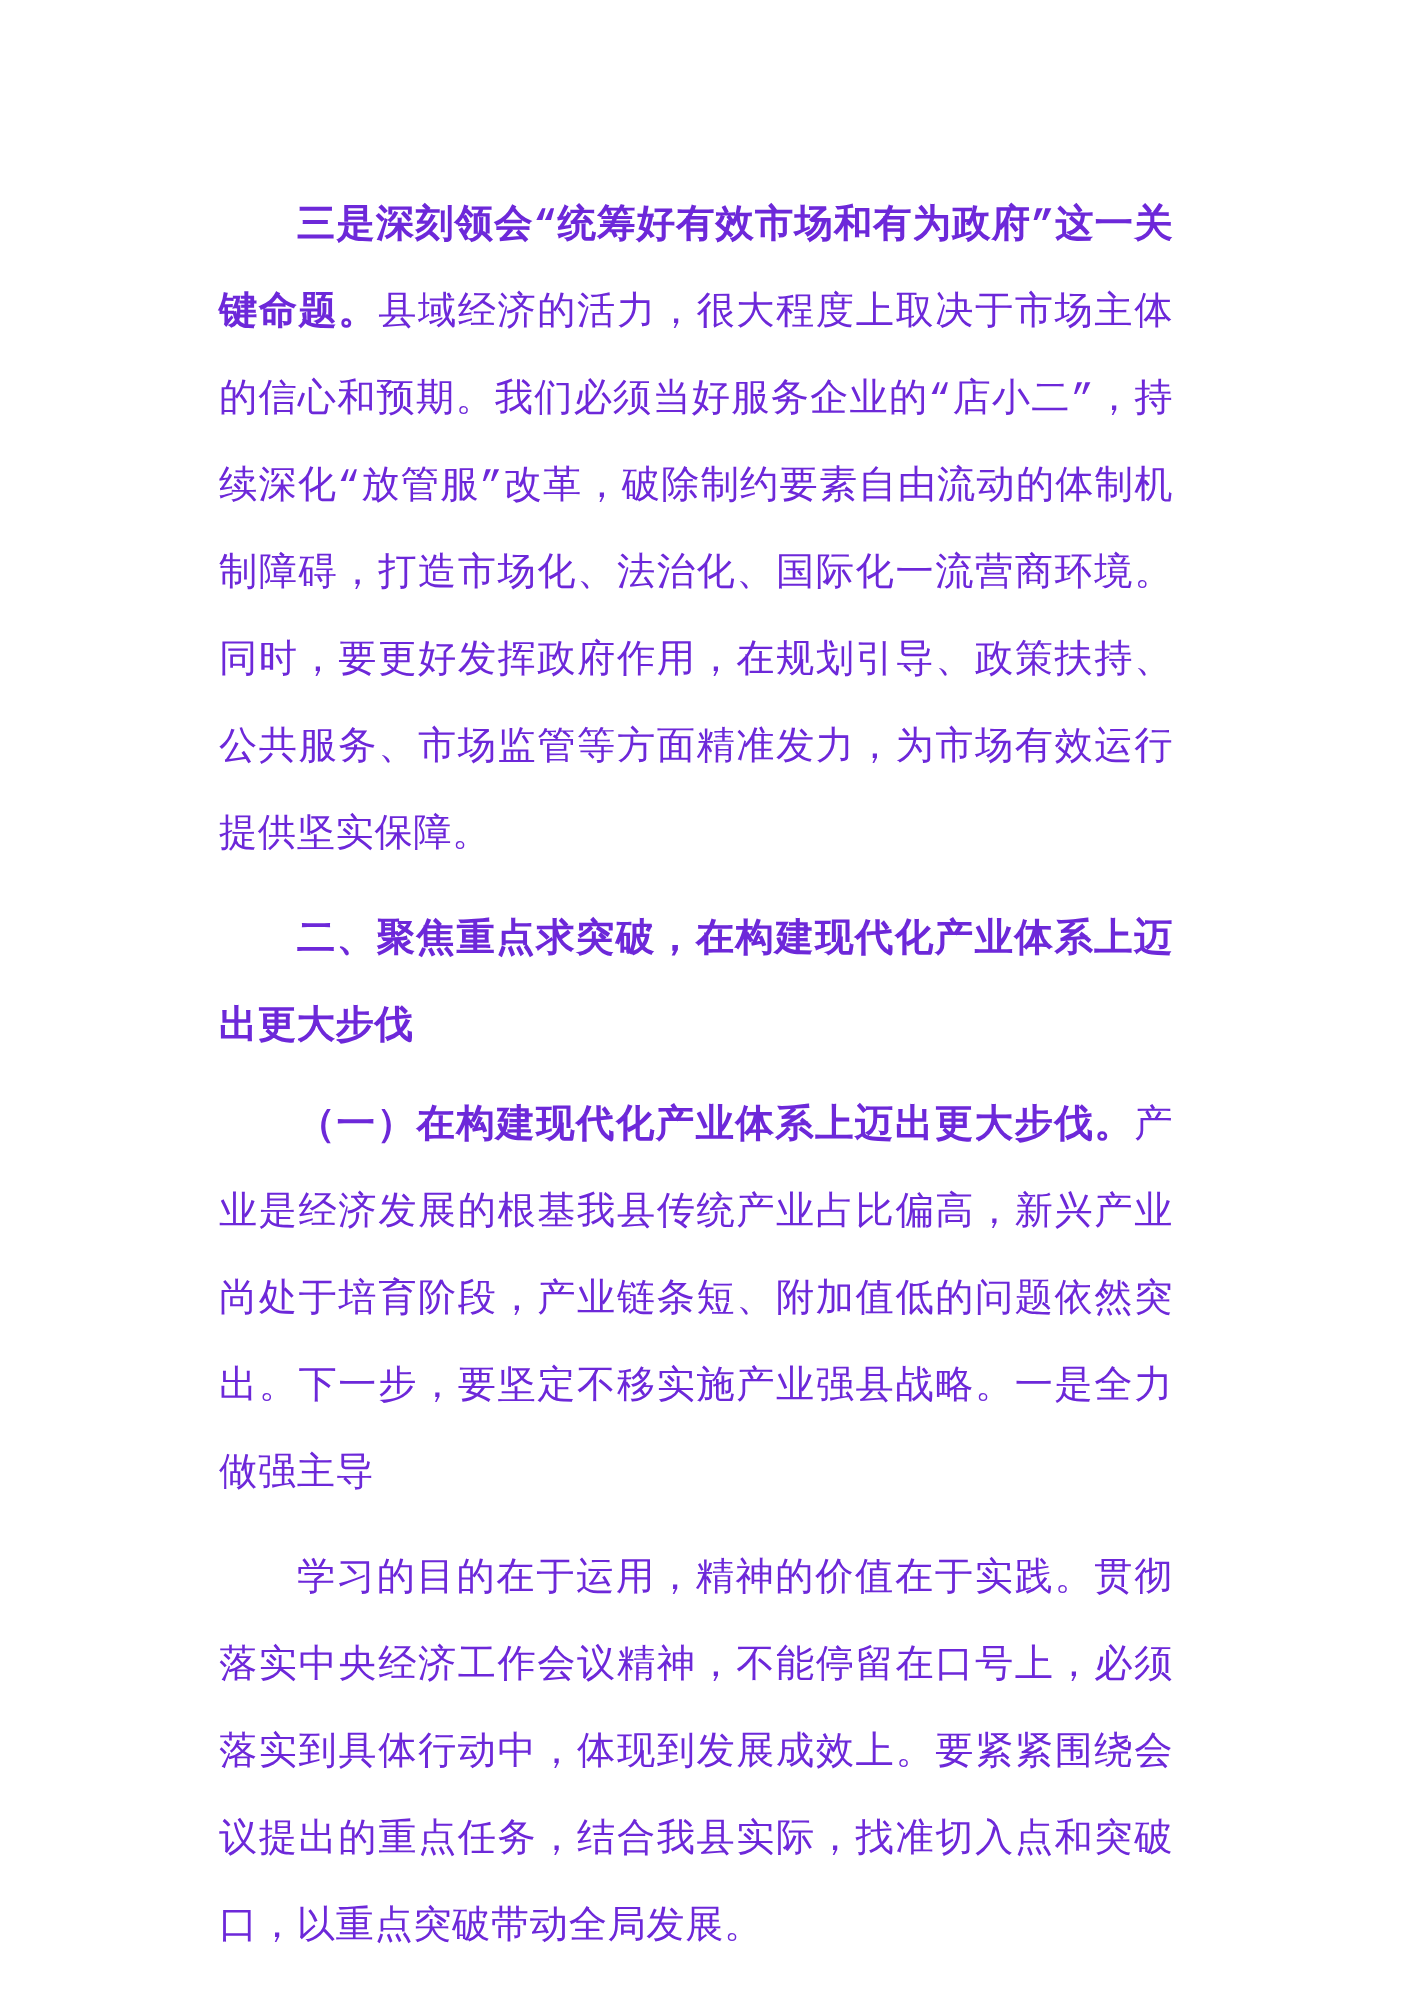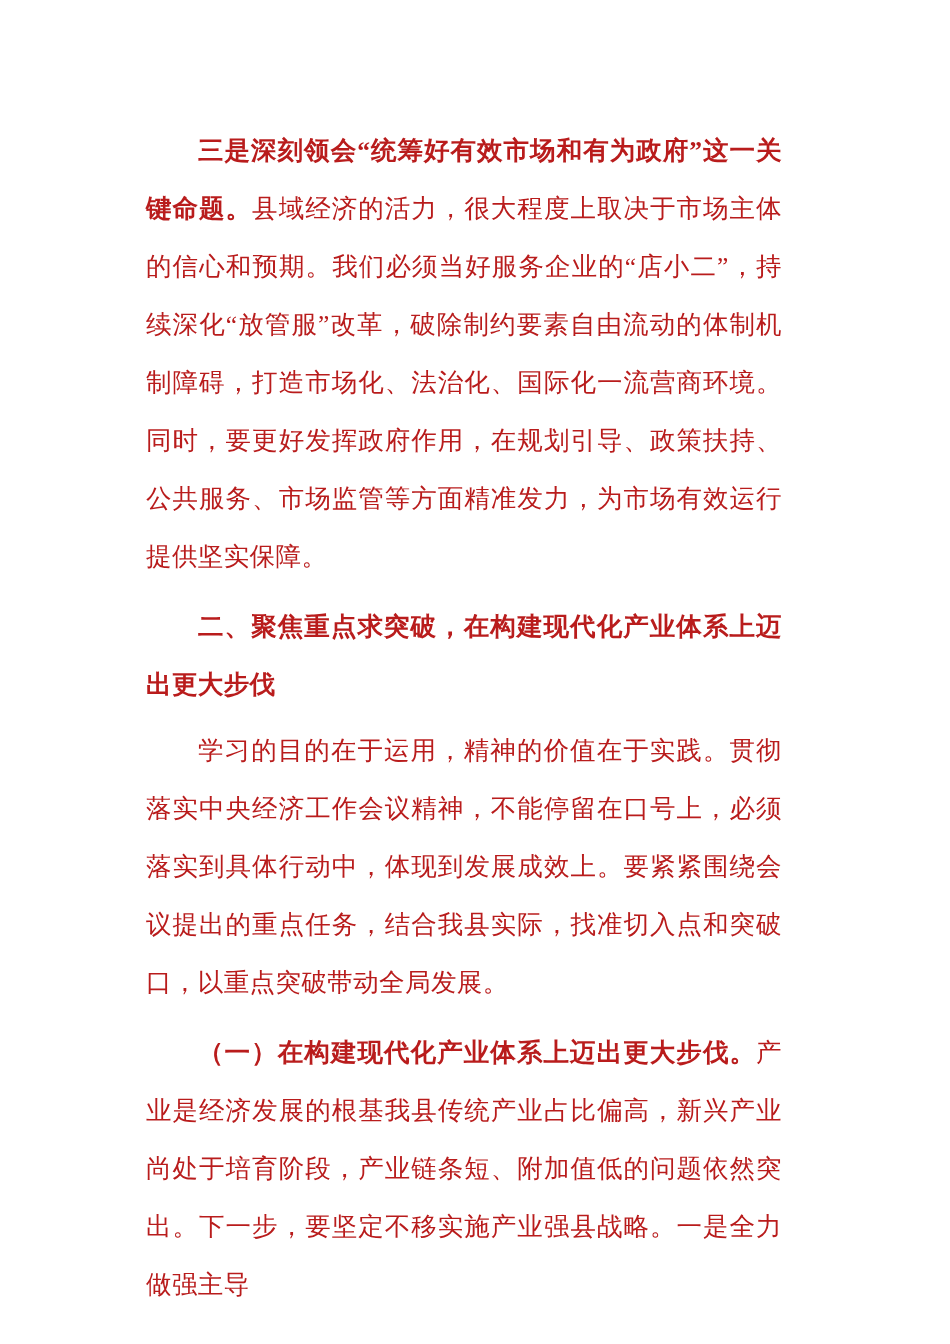--- a/index.html
+++ b/index.html
@@ -2,37 +2,37 @@
 <html><head>
   <meta charset="utf-8">
   <style>
     html, body { margin: 0; padding: 0; background: #ffffff; }
     body { width: 950px; height: 1344px; position: relative; overflow: hidden; }
     .page {
       position: absolute;
       left: 146px;
       top: 122px;
       width: 636px;
-      font-family: Liberation Serif, serif;
+      font-family: Liberation Mono, monospace;
       font-size: 25.5px;
       line-height: 58px;
-      color: #b91c1c;
+      color: #6d28d9;
       letter-spacing: 0.4px;
       text-align: justify;
     }
     .para { margin: 0; text-indent: 52px; }
     .para + .para { margin-top: 12px; }
     .heading { margin: 12px 0 8px 0; text-indent: 52px; font-weight: bold; }
     .bold { font-weight: bold; }
     .plain { font-weight: normal; }
   </style>
 </head>
 <body>
 
 <div class="page">
   <p class="para"><span class="bold">三是深刻领会“统筹好有效市场和有为政府”这一关键命题。</span><span class="plain">县域经济的活力，很大程度上取决于市场主体的信心和预期。我们必须当好服务企业的“店小二”，持续深化“放管服”改革，破除制约要素自由流动的体制机制障碍，打造市场化、法治化、国际化一流营商环境。同时，要更好发挥政府作用，在规划引导、政策扶持、公共服务、市场监管等方面精准发力，为市场有效运行提供坚实保障。</span></p>
 
   <p class="heading">二、聚焦重点求突破，在构建现代化产业体系上迈出更大步伐</p>
 
+  <p class="para"><span class="bold">（一）在构建现代化产业体系上迈出更大步伐。</span><span class="plain">产业是经济发展的根基我县传统产业占比偏高，新兴产业尚处于培育阶段，产业链条短、附加值低的问题依然突出。下一步，要坚定不移实施产业强县战略。一是全力做强主导</span></p>
+
   <p class="para">学习的目的在于运用，精神的价值在于实践。贯彻落实中央经济工作会议精神，不能停留在口号上，必须落实到具体行动中，体现到发展成效上。要紧紧围绕会议提出的重点任务，结合我县实际，找准切入点和突破口，以重点突破带动全局发展。</p>
-
-  <p class="para"><span class="bold">（一）在构建现代化产业体系上迈出更大步伐。</span><span class="plain">产业是经济发展的根基我县传统产业占比偏高，新兴产业尚处于培育阶段，产业链条短、附加值低的问题依然突出。下一步，要坚定不移实施产业强县战略。一是全力做强主导</span></p>
 </div>
 
 </body></html>

